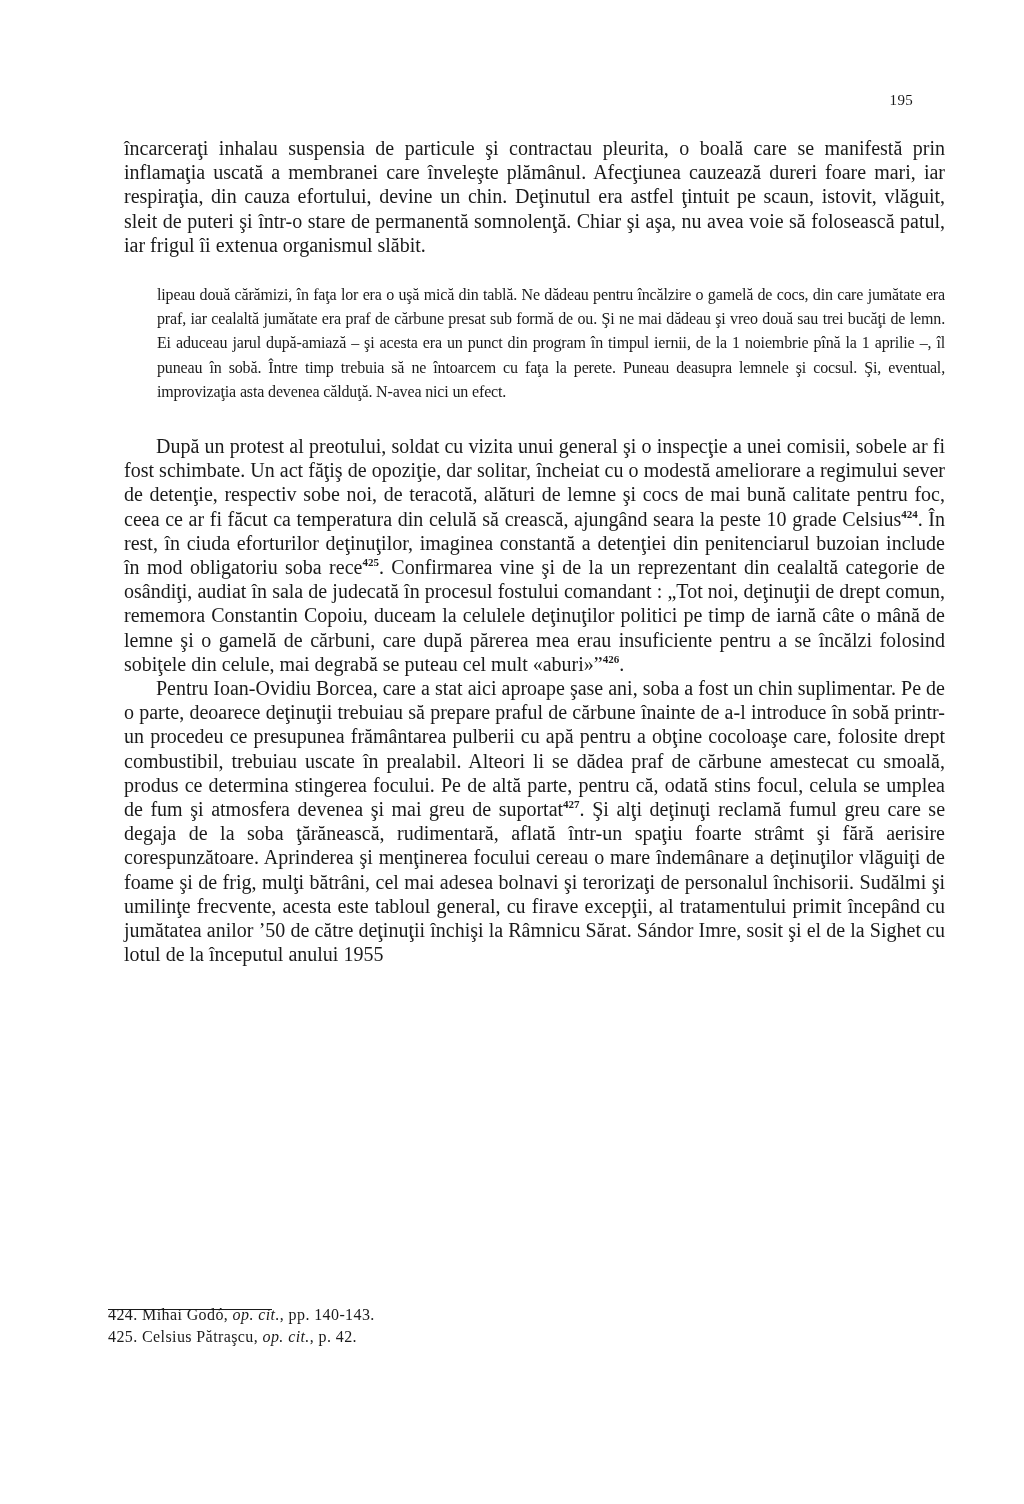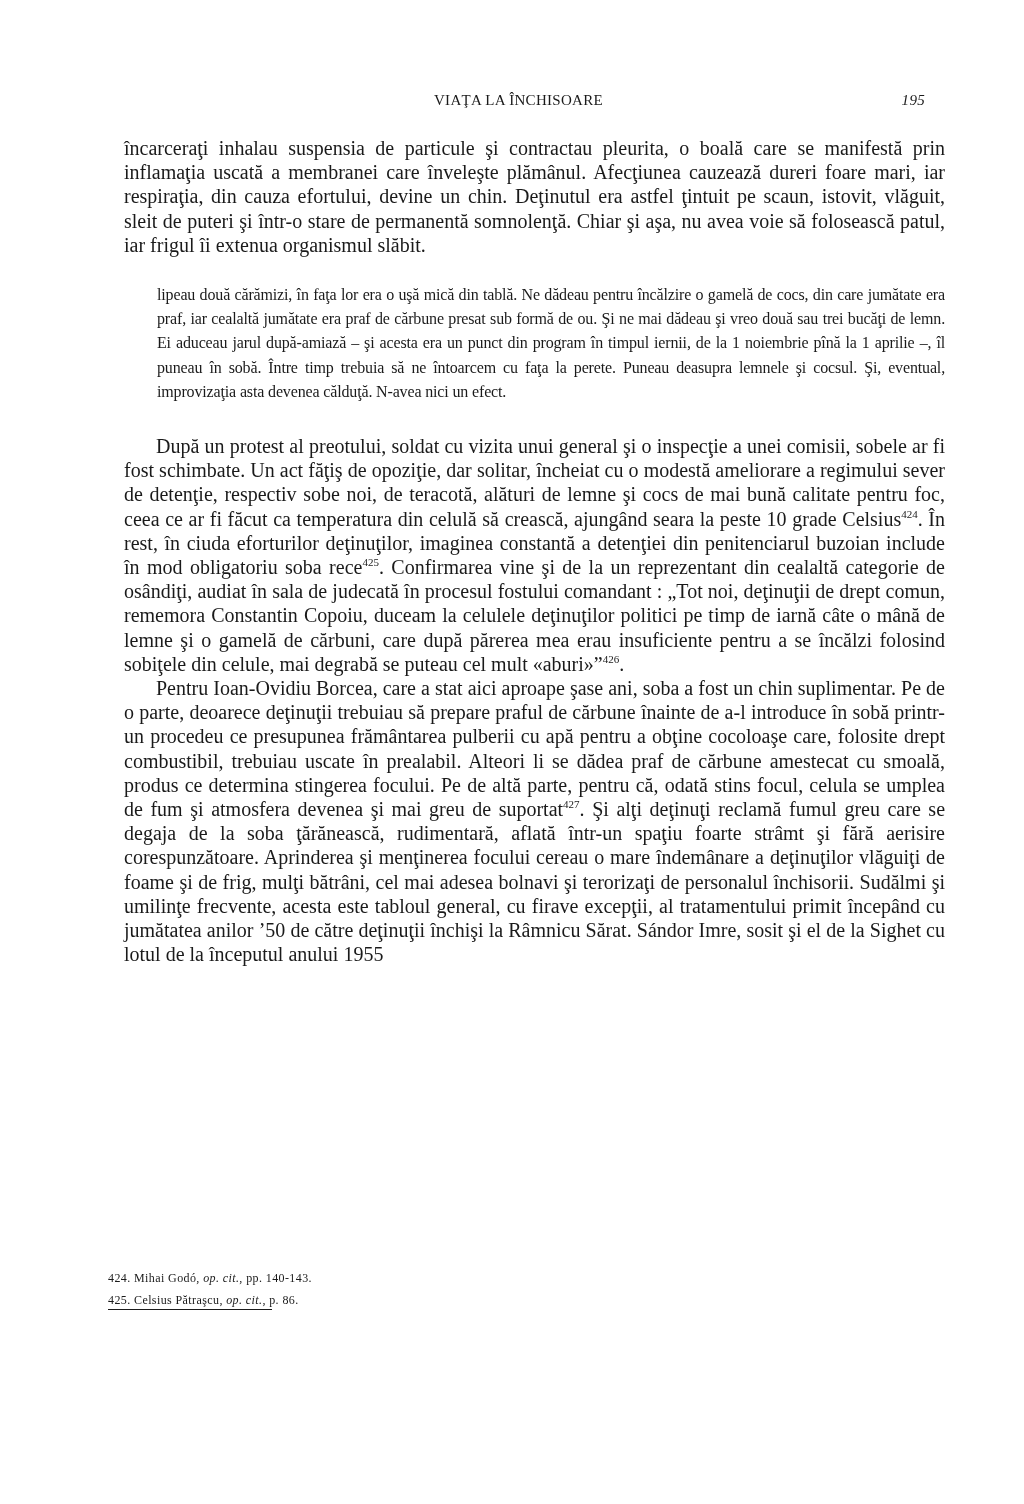--- a/index.html
+++ b/index.html
@@ -31,22 +31,21 @@
       letter-spacing: 0.3px;
     }
     .running-head .title {
       position: absolute;
       left: 0;
       width: 821px;
       text-align: center;
     }
     .running-head .pageno {
       position: absolute;
-      right: 4px;
-      font-style: italic;
+      right: 16px;
     }
     .body-text {
       position: absolute;
       top: 136px;
       left: 16px;
       width: 821px;
       font-size: 20px;
       line-height: 24.2px;
       text-align: justify;
     }
@@ -61,62 +60,62 @@
     .blockquote {
       margin: 26px 0 30px 33px !important;
       font-size: 16px;
       line-height: 24.2px;
       letter-spacing: -0.15px;
     }
     sup {
       font-size: 11px;
       line-height: 0;
       vertical-align: 8px;
+      font-weight: bold;
     }
     .footnote-rule {
       position: absolute;
       top: 1309px;
       left: 0;
       width: 164px;
       height: 0;
       border-top: 1.3px solid #1a1a1a;
     }
     .footnotes {
       position: absolute;
-      top: 1268px;
+      top: 1304px;
       left: 0;
       width: 821px;
-      font-size: 12px;
+      font-size: 16px;
       line-height: 21.5px;
       letter-spacing: 0.4px;
     }
     .footnotes .fn {
       white-space: nowrap;
     }
     .footnotes em {
       font-style: italic;
     }
   </style>
 </head>
 <body>
 
 <div class="page">
 
   <div class="running-head">
-    <span class="title">VIAŢA LA ÎNCHISOARE</span>
     <span class="pageno">195</span>
   </div>
 
   <div class="body-text">
     <p>încarceraţi inhalau suspensia de particule şi contractau pleurita, o boală care se manifestă prin inflamaţia uscată a membranei care înveleşte plămânul. Afecţiunea cauzează dureri foare mari, iar respiraţia, din cauza efortului, devine un chin. Deţinutul era astfel ţintuit pe scaun, istovit, vlăguit, sleit de puteri şi într-o stare de permanentă somnolenţă. Chiar şi aşa, nu avea voie să folosească patul, iar frigul îi extenua organismul slăbit.</p>
     <p class="blockquote">lipeau două cărămizi, în faţa lor era o uşă mică din tablă. Ne dădeau pentru încălzire o gamelă de cocs, din care jumătate era praf, iar cealaltă jumătate era praf de cărbune presat sub formă de ou. Şi ne mai dădeau şi vreo două sau trei bucăţi de lemn. Ei aduceau jarul după-amiază – şi acesta era un punct din program în timpul iernii, de la 1 noiembrie pînă la 1 aprilie –, îl puneau în sobă. Între timp trebuia să ne întoarcem cu faţa la perete. Puneau deasupra lemnele şi cocsul. Şi, eventual, improvizaţia asta devenea călduţă. N-avea nici un efect.</p>
     <p class="indent"><span>După un protest al preotului, soldat cu vizita unui general şi o inspecţie a unei comisii, sobele ar fi fost schimbate. Un act făţiş de opoziţie, dar solitar, încheiat cu o modestă ameliorare a regimului sever de detenţie, respectiv sobe noi, de teracotă, alături de lemne şi cocs de mai bună calitate pentru foc, ceea ce ar fi făcut ca temperatura din celulă să crească, ajungând seara la peste 10 grade Celsius</span><sup>424</sup><span>. În rest, în ciuda eforturilor deţinuţilor, imaginea constantă a detenţiei din penitenciarul buzoian include în mod obligatoriu soba rece</span><sup>425</sup><span>. Confirmarea vine şi de la un reprezentant din cealaltă categorie de osândiţi, audiat în sala de judecată în procesul fostului comandant : „Tot noi, deţinuţii de drept comun, rememora Constantin Copoiu, duceam la celulele deţinuţilor politici pe timp de iarnă câte o mână de lemne şi o gamelă de cărbuni, care după părerea mea erau insuficiente pentru a se încălzi folosind sobiţele din celule, mai degrabă se puteau cel mult «aburi»”</span><sup>426</sup><span>.</span></p>
     <p class="indent"><span>Pentru Ioan-Ovidiu Borcea, care a stat aici aproape şase ani, soba a fost un chin supli­mentar. Pe de o parte, deoarece deţinuţii trebuiau să prepare praful de cărbune înainte de a-l introduce în sobă printr-un procedeu ce presupunea frământarea pulberii cu apă pentru a obţine cocoloaşe care, folosite drept combustibil, trebuiau uscate în prealabil. Alteori li se dădea praf de cărbune amestecat cu smoală, produs ce determina stingerea focului. Pe de altă parte, pentru că, odată stins focul, celula se umplea de fum şi atmosfera devenea şi mai greu de suportat</span><sup>427</sup><span>. Şi alţi deţinuţi reclamă fumul greu care se degaja de la soba ţărănească, rudimentară, aflată într-un spaţiu foarte strâmt şi fără aerisire corespunzătoare. Aprinderea şi menţinerea focului cereau o mare îndemânare a deţinuţilor vlăguiţi de foame şi de frig, mulţi bătrâni, cel mai adesea bolnavi şi terorizaţi de personalul închisorii. Sudălmi şi umilinţe frecvente, acesta este tabloul general, cu firave excepţii, al tratamentului primit începând cu jumătatea anilor ’50 de către deţinuţii închişi la Râmnicu Sărat. Sándor Imre, sosit şi el de la Sighet cu lotul de la începutul anului 1955</span></p>
   </div>
 
   <div class="footnote-rule"></div>
 
   <div class="footnotes">
     <div class="fn"><span>424.</span><span> Mihai Godó, </span><em>op. cit.</em><span>, pp. 140-143.</span></div>
-    <div class="fn"><span>425.</span><span> Celsius Pătraşcu, </span><em>op. cit.</em><span>, p. 86.</span></div>
+    <div class="fn"><span>425.</span><span> Celsius Pătraşcu, </span><em>op. cit.</em><span>, p. 42.</span></div>
   </div>
 
 </div>
 
 </body></html>

